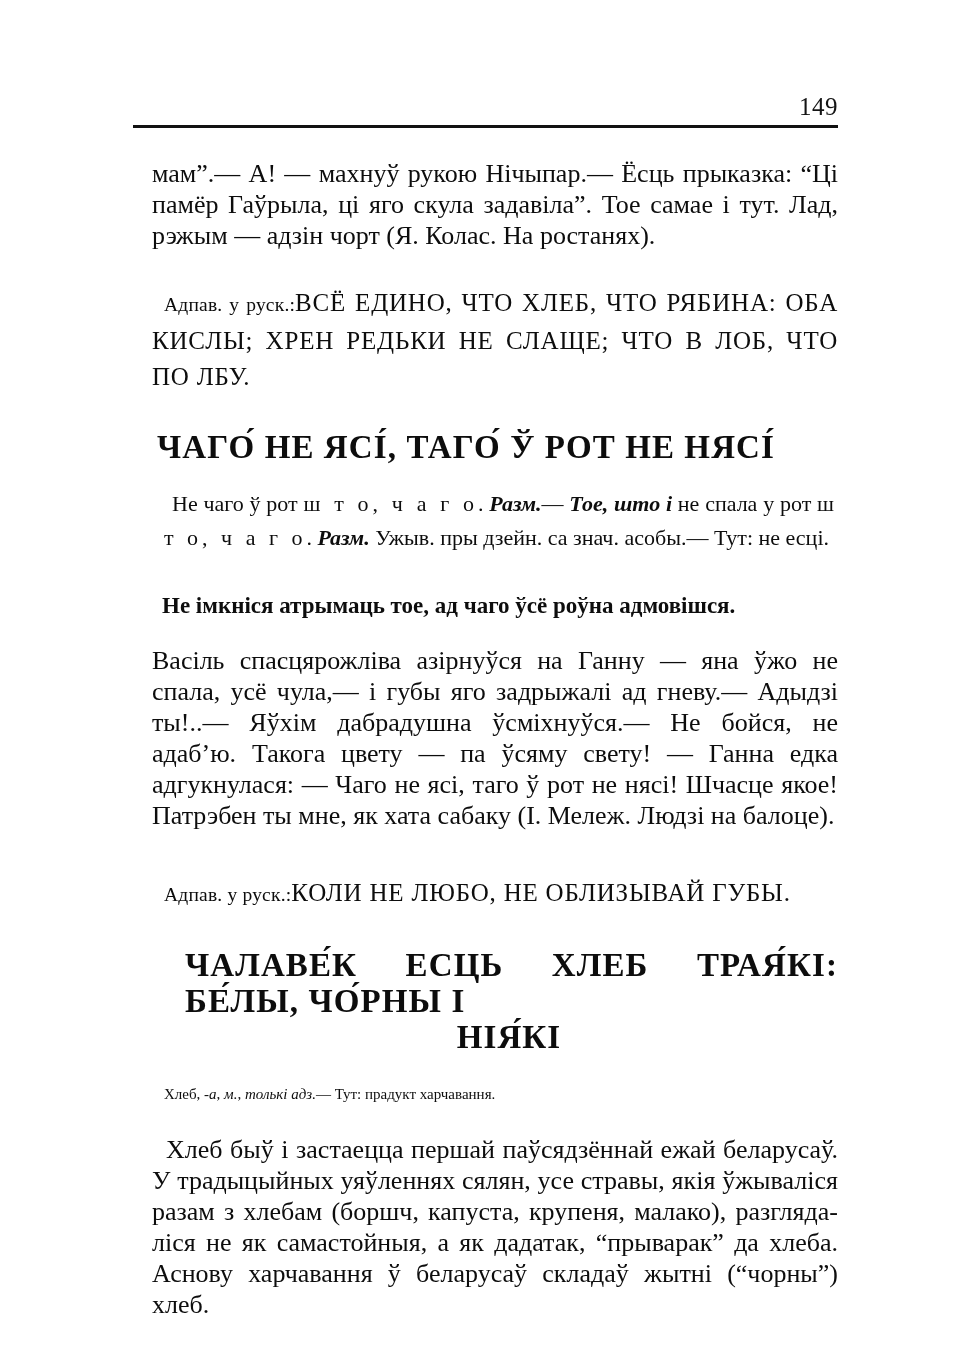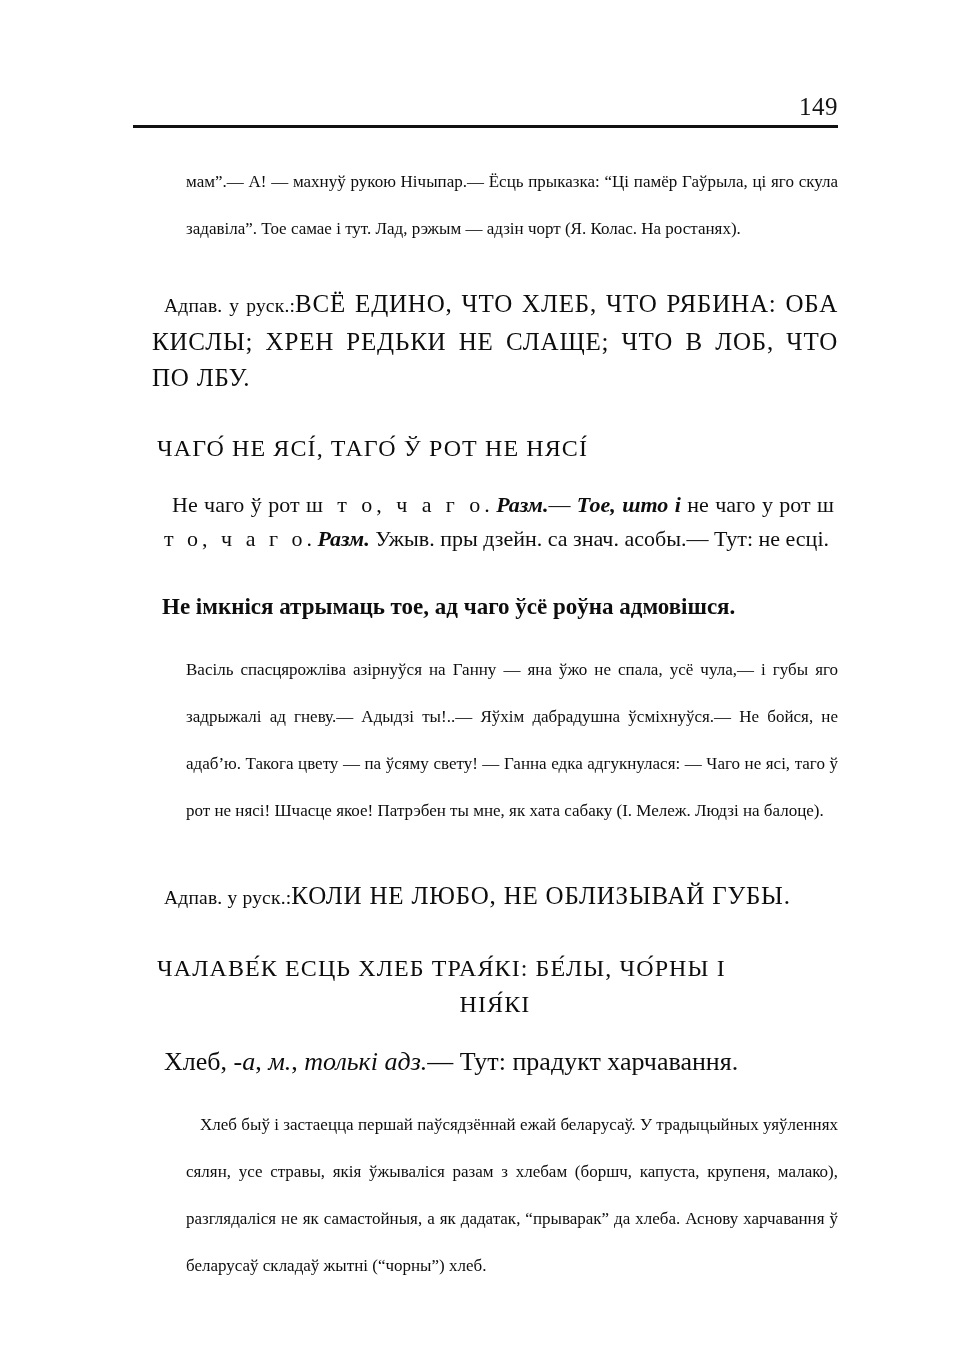--- a/index.html
+++ b/index.html
@@ -88,29 +88,30 @@
     letter-spacing: 0.2px;
     padding-left: 12px;
   }
   .equiv .caps {
     font-size: 25px;
     letter-spacing: 0.8px;
   }
 
   
   .headword {
-    font-size: 24px;
-    font-weight: normal;
+    font-size: 33px;
+    font-weight: bold;
     line-height: 36px;
     letter-spacing: 1.1px;
     text-align: justify;
     padding-left: 5px;
   }
   .headword.spread {
     text-align: justify;
+    margin-left: 28px;
   }
   .headword .runover {
     display: block;
     margin-left: -5px;
     text-align: center;
   }
 
   
   .gloss {
     font-size: 22px;
@@ -137,31 +138,30 @@
   .usage {
     font-size: 22.5px;
     font-style: italic;
     line-height: 34px;
     text-align: justify;
     padding-left: 6px;
     text-indent: 10px;
   }
 
   .citation {
-    font-size: 17px;
-    line-height: 47px;
-    text-align: justify;
-    margin-left: 34px;
+    font-size: 26px;
+    line-height: 31px;
+    text-align: justify;
   }
   .citation.indent {
     text-indent: 14px;
   }
 
   .lexgloss {
-    font-size: 26px;
+    font-size: 15px;
     line-height: 35px;
     padding-left: 12px;
   }
 </style>
 </head>
 <body>
 
 <div class="page">
 
   <div class="page-header">
@@ -172,21 +172,21 @@
   <div class="column">
 
     <p class="para citation">мам”.— А! — махнуў рукою Нічыпар.— Ёсць прыказка: “Ці памёр Гаўрыла, ці яго скула задавіла”. Тое самае і тут. Лад, рэжым — адзін чорт (Я. Колас. На ростанях).</p>
 
     <div class="block equiv">
       <span class="lead">Адпав. у руск.:</span><span class="caps">ВСЁ ЕДИНО, ЧТО ХЛЕБ, ЧТО РЯБИНА: ОБА КИСЛЫ; ХРЕН РЕДЬКИ НЕ СЛАЩЕ; ЧТО В ЛОБ, ЧТО ПО ЛБУ.</span>
     </div>
 
     <div class="block headword">ЧАГО́ НЕ ЯСІ́, ТАГО́ Ў РОТ НЕ НЯСІ́</div>
 
-    <p class="block tight gloss"><span>Не чаго ў рот </span><span class="sp">ш т о,  ч а г о</span><span>. </span><i>Разм.</i><span>— </span><i>Тое, што і</i><span> не чаго у рот </span><span class="sp">ш т о,  ч а г о</span><span>. </span><i>Разм.</i><span> Ужыв. пры дзейн. са знач. асобы.— Тут: не есці.</span></p>
+    <p class="block tight gloss"><span>Не чаго ў рот </span><span class="sp">ш т о,  ч а г о</span><span>. </span><i>Разм.</i><span>— </span><i>Тое, што і</i><span> не спала у рот </span><span class="sp">ш т о,  ч а г о</span><span>. </span><i>Разм.</i><span> Ужыв. пры дзейн. са знач. асобы.— Тут: не есці.</span></p>
 
     <p class="block sense">Не імкніся атрымаць тое, ад чаго ўсё роўна адмовішся.</p>
 
 
     <p class="block tight citation">Васіль спасцярожліва азірнуўся на Ганну — яна ўжо не спала, усё чула,— і губы яго задрыжалі ад гневу.— Адыдзі ты!..— Яўхім дабрадушна ўсміхнуўся.— Не бойся, не адаб’ю. Такога цвету — па ўсяму свету! — Ганна едка адгукнулася: — Чаго не ясі, таго ў рот не нясі! Шчасце якое! Патрэбен ты мне, як хата сабаку (І. Мележ. Людзі на балоце).</p>
 
     <div class="block loose equiv">
       <span class="lead">Адпав. у руск.:</span><span class="caps">КОЛИ НЕ ЛЮБО, НЕ ОБЛИЗЫВАЙ ГУБЫ.</span>
     </div>
 

